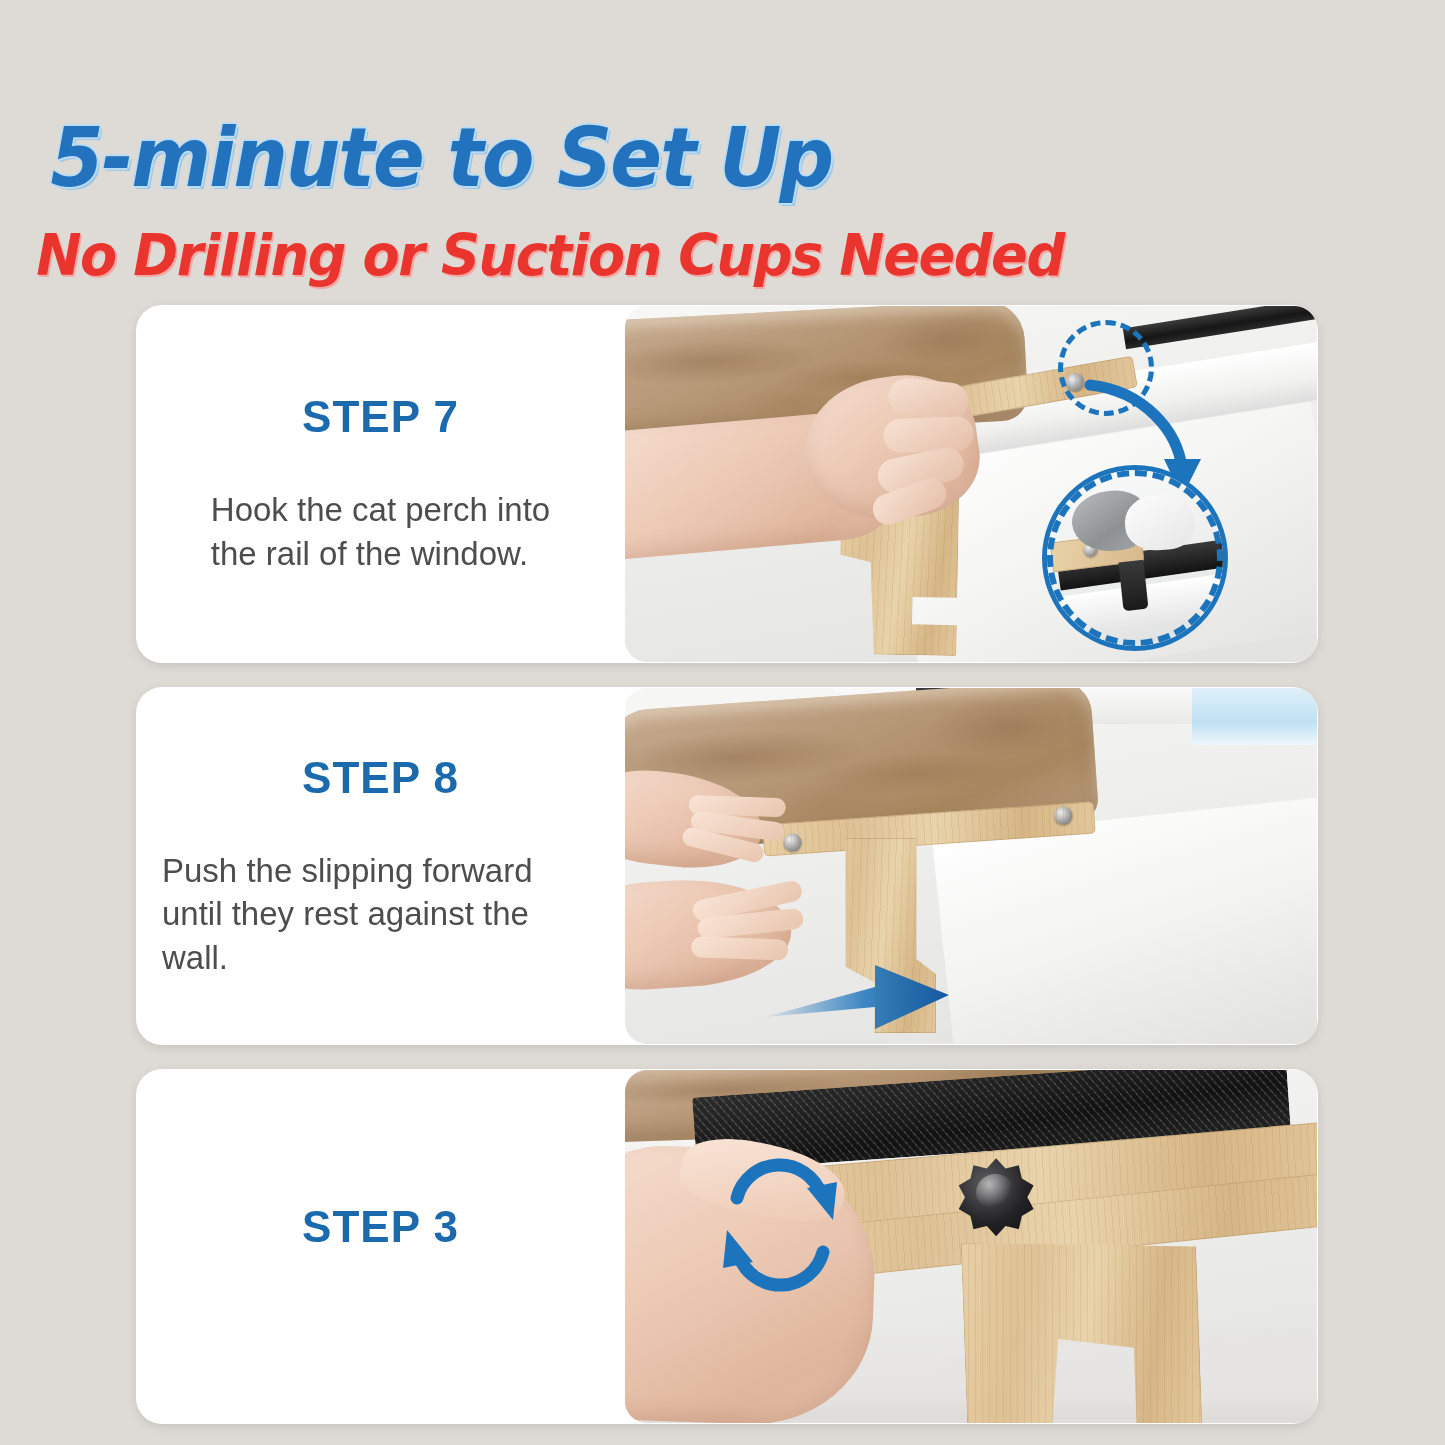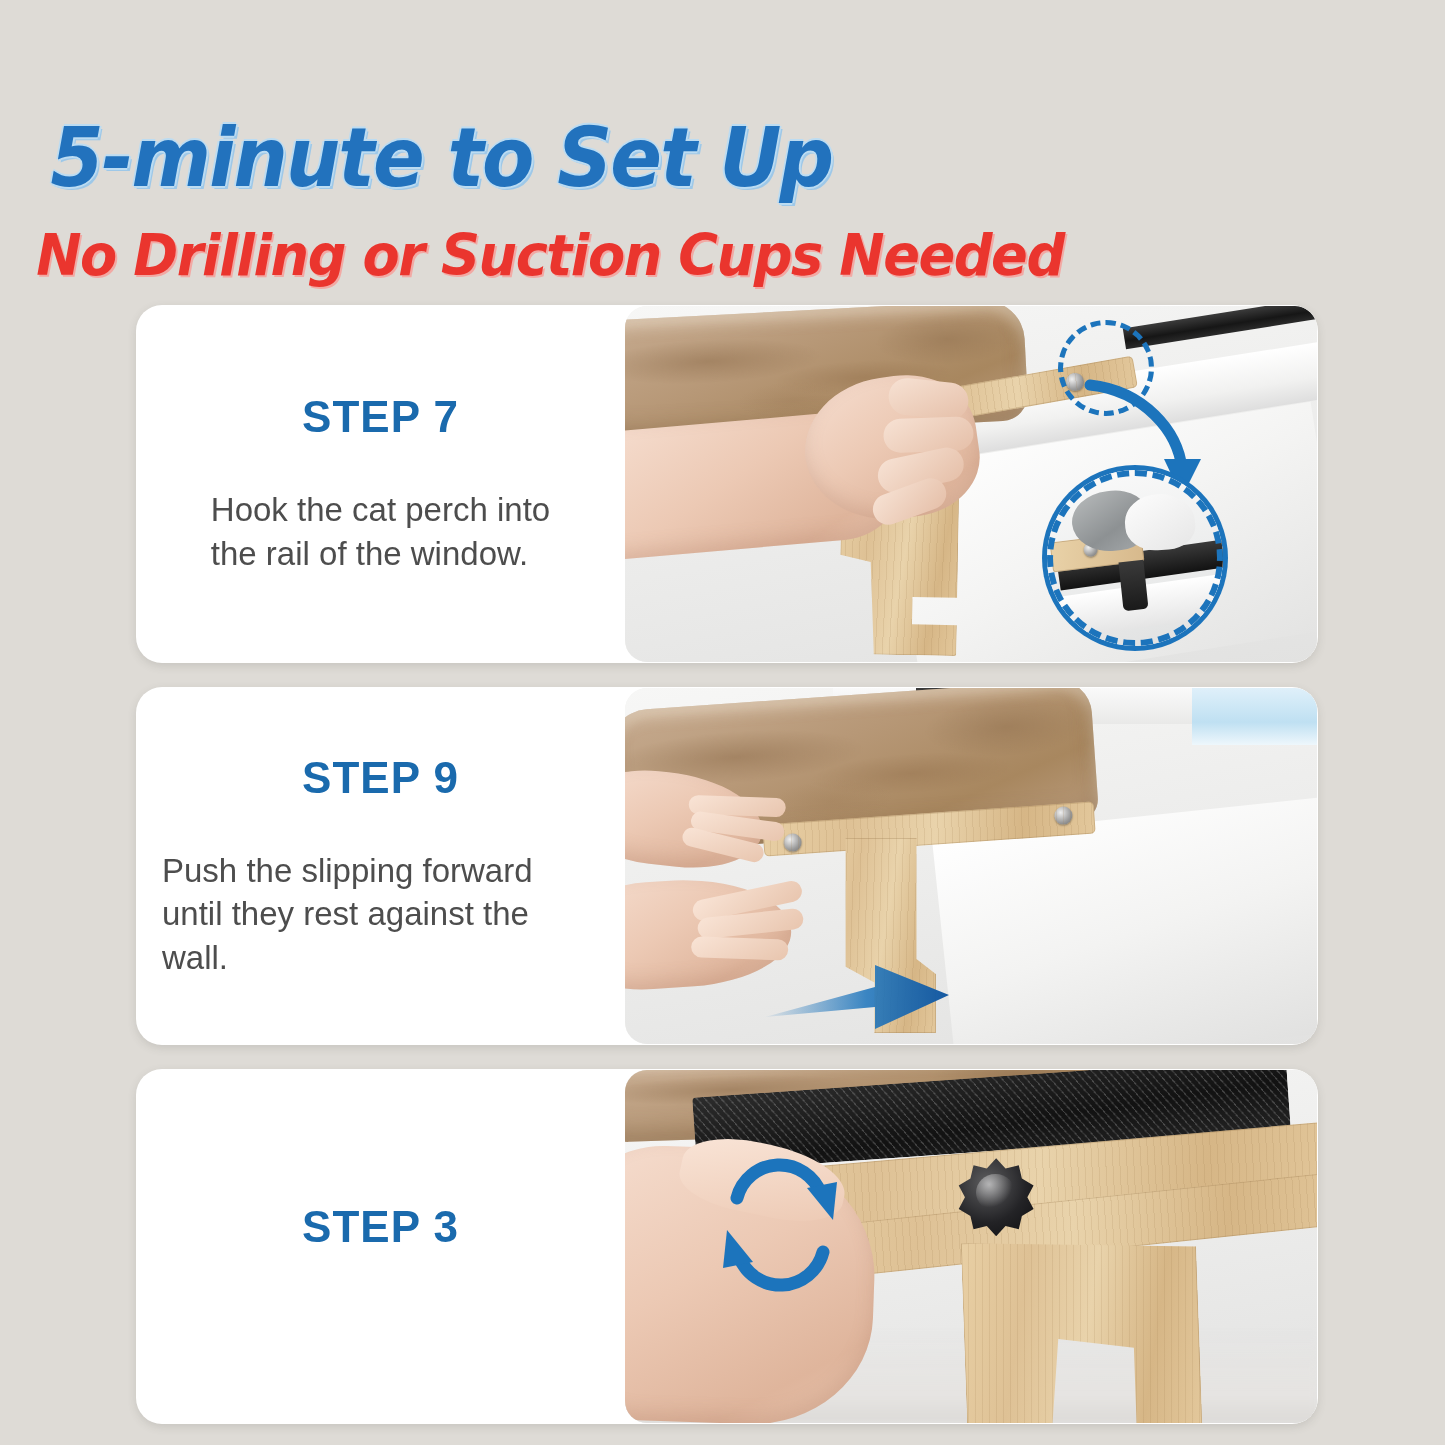--- a/index.html
+++ b/index.html
@@ -402,21 +402,21 @@
         <div style="position:absolute;left:42%;top:52%;width:14%;height:28%;background:linear-gradient(180deg,#3a3a3a,#1a1a1a);border-radius:0 0 5px 5px;transform:rotate(-6deg);"></div>
         <div style="position:absolute;left:14%;top:12%;width:44%;height:34%;background:linear-gradient(150deg,#b9bcbd,#8d9193 60%,#a5a9ab);border-radius:50% 46% 40% 52%;transform:rotate(-6deg);"></div>
         <div style="position:absolute;left:44%;top:14%;width:40%;height:32%;background:linear-gradient(150deg,#fdfdfd,#e6e6e6);border-radius:48% 52% 40% 44%;transform:rotate(-4deg);"></div>
       </div>
       <div class="inset-ring" style="left:61%; top:46%; width:176px; height:176px;"></div>
     </div>
   </div>
 
   <div class="card card-2">
     <div class="card-text">
-      <div class="step-label">STEP 9</div>
+      <div class="step-label">STEP 8</div>
       <div class="step-desc">Push the slipping forward
 until they rest against the wall.</div>
     </div>
 
     <div class="card-photo">
       <div class="wall"></div>
 
       <div class="window-frame s2-win-top"></div>
       <div class="black-rail s2-win-black"></div>
       <div class="s2-win-blue"></div>

